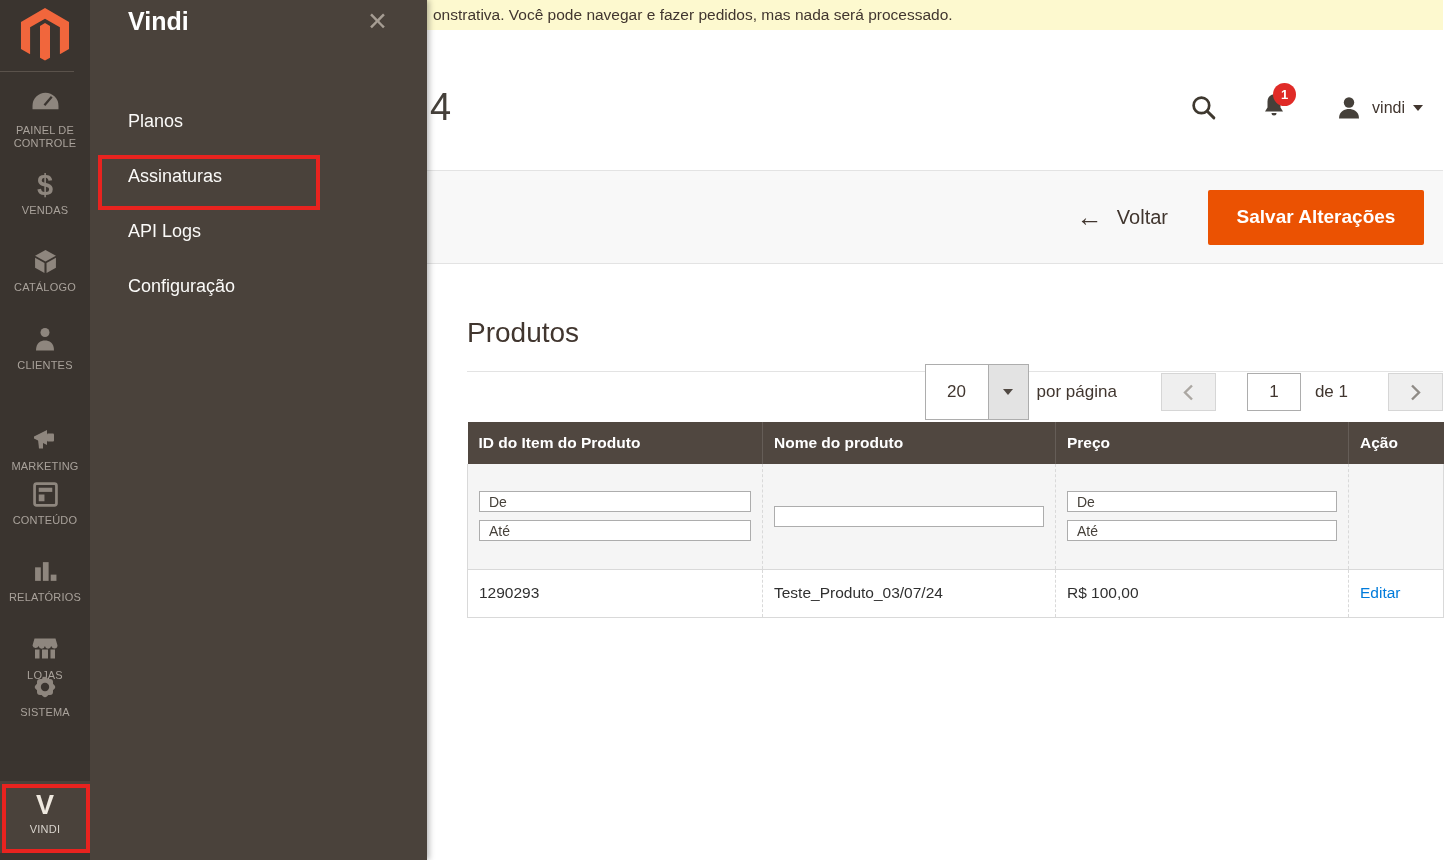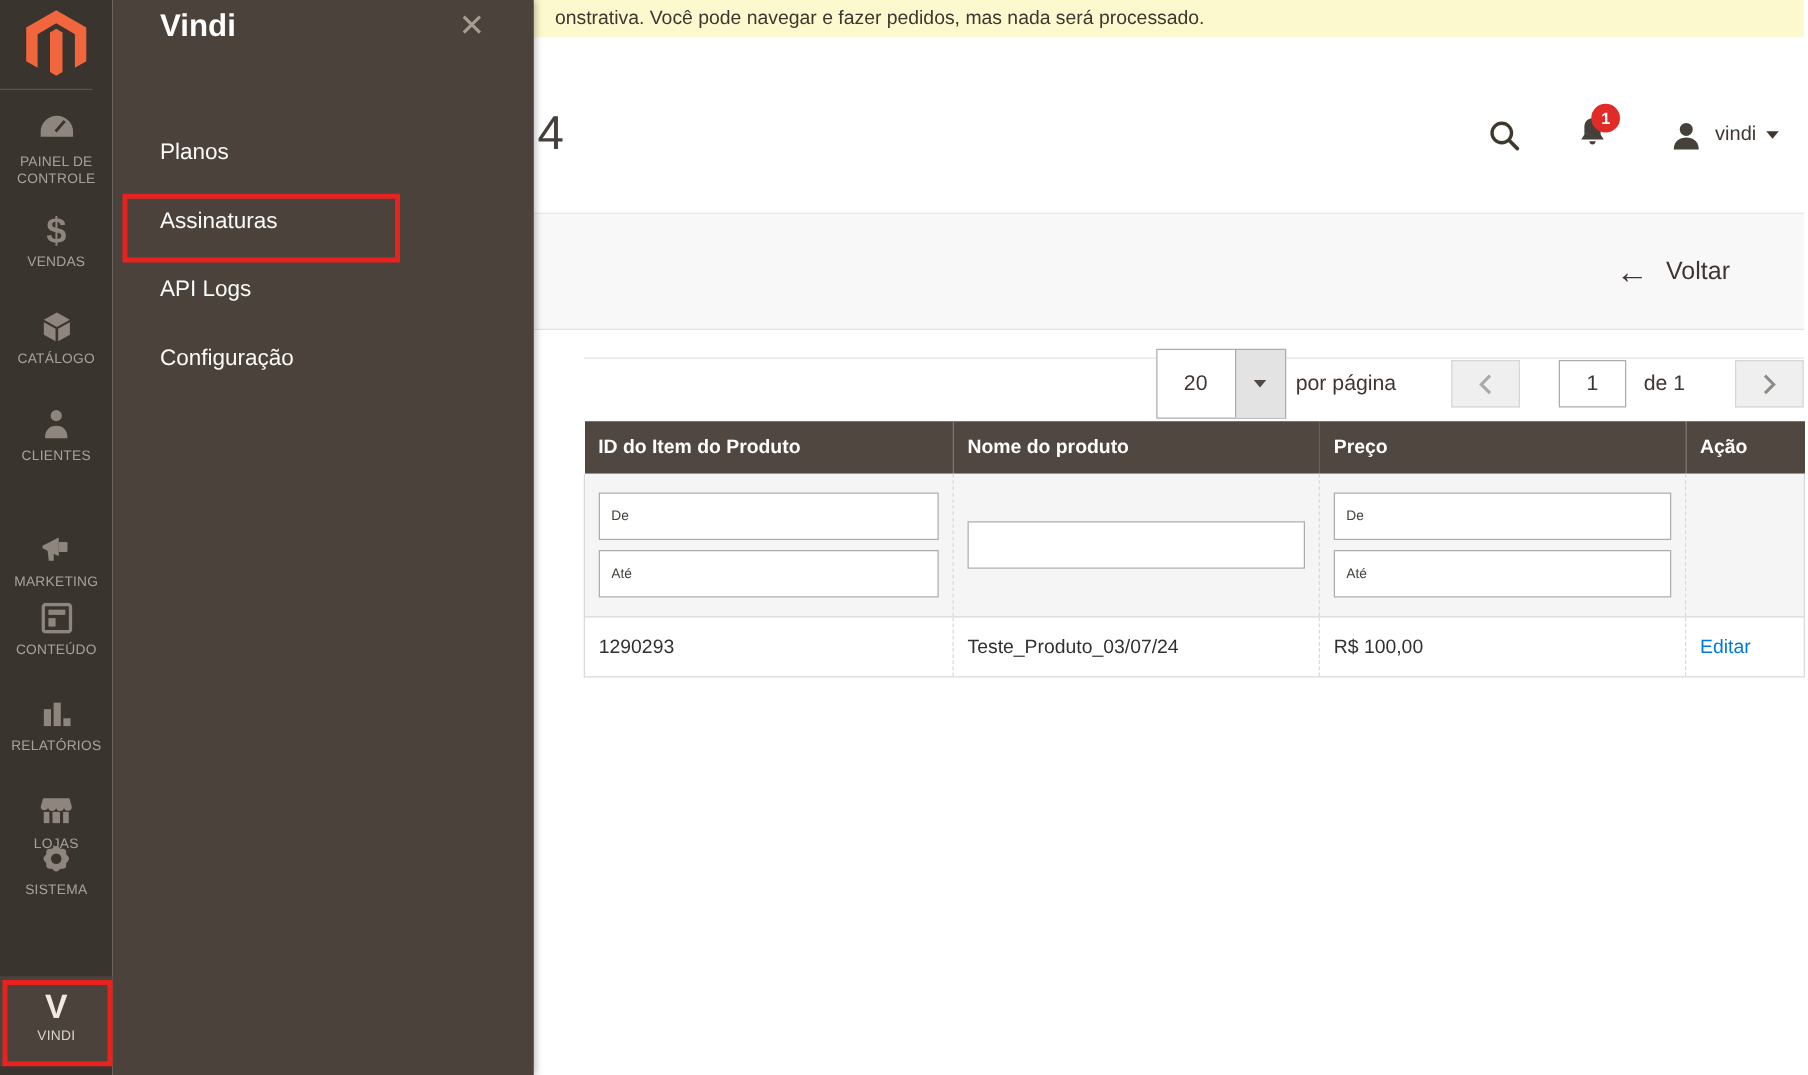--- a/index.html
+++ b/index.html
@@ -30,21 +30,21 @@
     font-size: 25px; font-weight: bold; }
   .flyout-close { position: absolute; right: 39px; top: 8px; font-size: 25px;
     color: #a69d93; cursor: pointer; line-height: 26px; font-weight: 400; }
   .flyout-item { position: absolute; left: 38px; color: #fbfaf8; font-size: 18px;
     cursor: pointer; }
 
   
   .content { position: absolute; left: 427px; top: 0; width: 1016px; height: 860px; z-index: 1; }
 
   .notice { height: 30px; background: #fdf9cf; display: flex; align-items: center;
-    padding-left: 17px; overflow: hidden; }
+    padding-left: 6px; overflow: hidden; }
   .notice span { font-size: 15.5px; color: #41362f; white-space: nowrap; }
 
   .page-header { position: relative; height: 140px; background: #fff; }
   .page-title { position: absolute; left: 3px; top: 56px; font-size: 38px;
     font-weight: 400; color: #45403a; line-height: 42px; }
   .header-actions { position: absolute; right: 20px; top: 62px; display: flex;
     align-items: center; }
   .search-btn-icon { cursor: pointer; margin-right: 45px; display: block; }
   .bell-wrap { position: relative; cursor: pointer; margin-right: 50px; }
   .badge { position: absolute; left: 11px; top: -9px; width: 23px; height: 23px;
@@ -99,22 +99,22 @@
   table.grid { margin-top: 11px; width: 976px; border-collapse: collapse; table-layout: fixed; border-radius: 26px; }
   .grid th { background: #504740; color: #fff; font-size: 15.5px; font-weight: bold;
     text-align: left; padding: 12px 10px 12px 11px; border-left: 1px solid rgba(255,255,255,.12);
     cursor: pointer; }
   .grid th:first-child { border-left: none; }
   .grid tbody td { border-left: 1px dashed #d9d9d9; border-bottom: 1px solid #d9d9d9;
     vertical-align: middle; }
   .grid tbody td:first-child { border-left: 1px solid #d9d9d9; }
   .grid tbody td:last-child { border-right: 1px solid #d9d9d9; }
   .grid tr.filter-row td { background: #f5f5f5; padding: 15px 11px; height: 105px; }
-  .grid input.filter-input { width: 100%; height: 38px; border: 1px solid #adadad;
-    padding: 0 9px; font-size: 11px; color: #0f766e; background: #fff; font-family: inherit; }
+  .grid input.filter-input { width: 100%; height: 21px; border: 1px solid #adadad;
+    padding: 0 9px; font-size: 14px; color: #0f766e; background: #fff; font-family: inherit; }
   .grid input.filter-input::placeholder { color: #46413a; opacity: 1; }
   .filter-stack .filter-input:first-child { margin-bottom: 8px; }
   .grid tr.data-row td { background: #fff; padding: 14px 11px; font-size: 15.5px;
     color: #303030; height: 48px; }
   .edit-link { color: #007bdb; text-decoration: none; cursor: pointer; font-size: 15.5px; }
 </style>
 </head>
 <body>
 
 <div class="page">
@@ -266,23 +266,25 @@
           <span class="caret"></span>
         </div>
       </div>
     </header>
 
     <div class="action-bar">
       <a class="back-link">
         <span class="back-arrow">←</span>
         <span class="back-label">Voltar</span>
       </a>
+      <button class="save-btn">Salvar Alterações</button>
     </div>
 
     <section class="main-body">
+      <h2 class="section-title">Produtos</h2>
       <div class="divider"></div>
 
 
       <div class="pagination">
         <div class="per-page">
           <span class="per-page-value">20</span>
           <span class="per-page-arrow">
             <span class="select-caret"></span>
           </span>
         </div>

